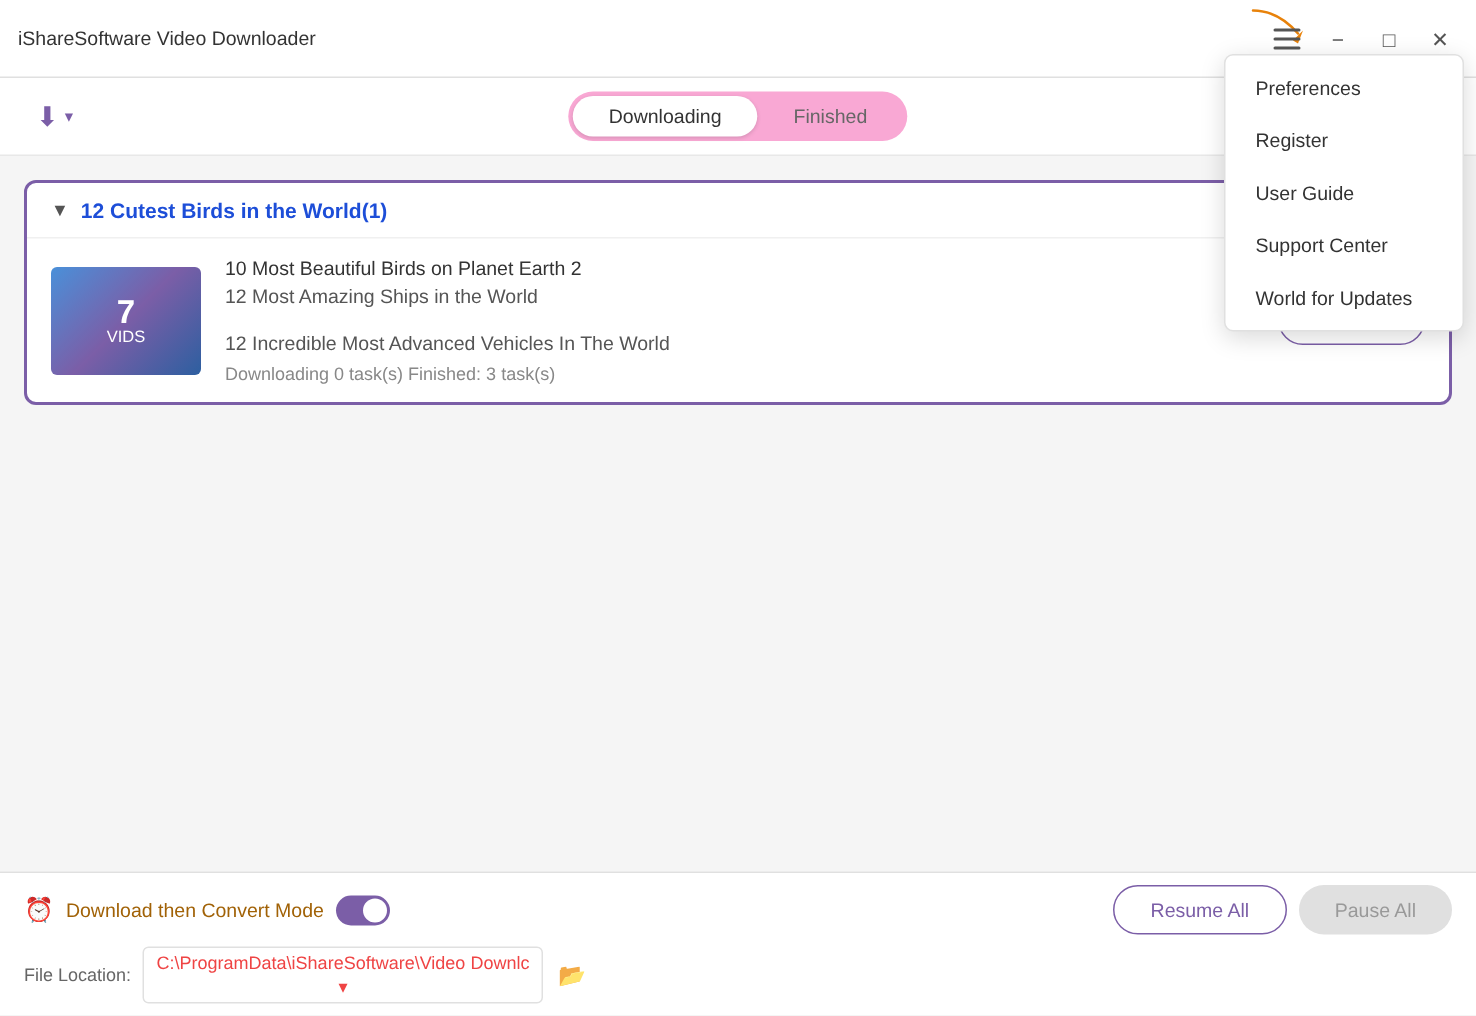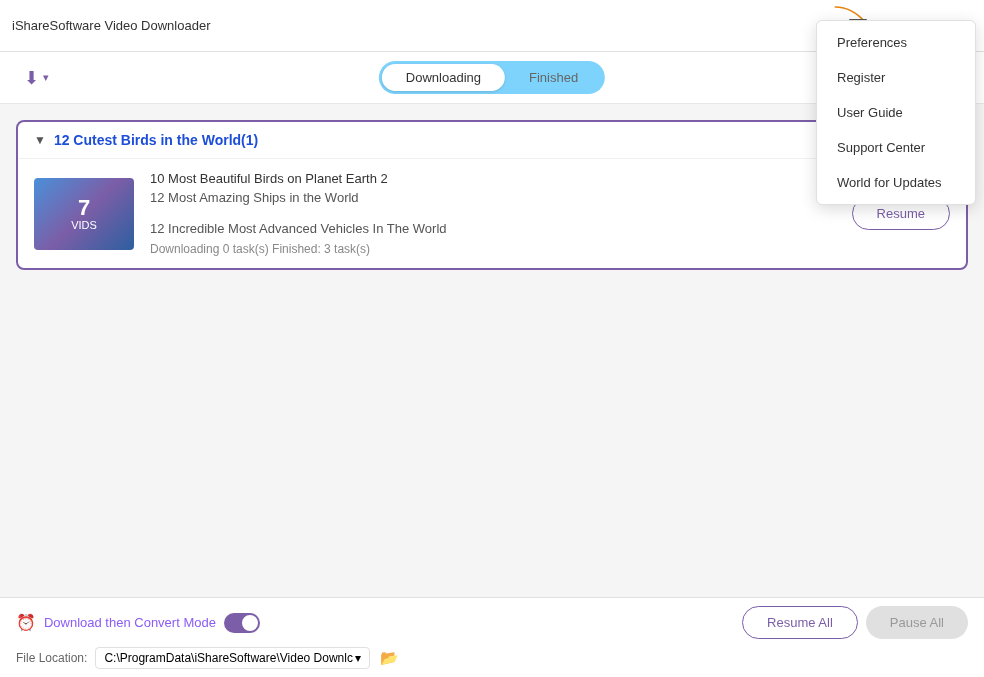--- a/index.html
+++ b/index.html
@@ -96,21 +96,21 @@
     .chevron-icon {
       font-size: 11px;
       color: #7b5ea7;
     }
 
     
     .tab-switcher {
       position: absolute;
       left: 50%;
       transform: translateX(-50%);
-      background: #7dd3fc;
+      background: #f9a8d4;
       border-radius: 20px;
       display: flex;
       padding: 3px;
     }
     .tab-item {
       padding: 6px 24px;
       border-radius: 16px;
       font-size: 13px;
       font-weight: 500;
       cursor: pointer;
@@ -268,21 +268,21 @@
       display: flex;
       align-items: center;
       gap: 8px;
     }
     .convert-icon {
       color: #7b5ea7;
       font-size: 16px;
     }
     .convert-label {
       font-size: 13px;
-      color: #8b5cf6;
+      color: #a16207;
     }
     .toggle {
       width: 36px;
       height: 20px;
       background: #7b5ea7;
       border-radius: 10px;
       position: relative;
       cursor: pointer;
     }
     .toggle-knob {
@@ -330,36 +330,37 @@
     }
     .file-path-btn {
       display: flex;
       align-items: center;
       gap: 2px;
       background: transparent;
       border: 1px solid #e0e0e0;
       border-radius: 4px;
       padding: 3px 8px;
       font-size: 12px;
-      color: #000000;
-      cursor: pointer;
+      color: #ef4444;
+      cursor: pointer;
+      flex-direction: column;
     }
     .folder-icon-btn {
       background: transparent;
       border: none;
       cursor: pointer;
       color: #7b5ea7;
       font-size: 15px;
       padding: 2px;
     }
 
     
     .dropdown-menu {
       position: absolute;
-      top: 20px;
+      top: 36px;
       right: 8px;
       background: white;
       border: 1px solid #e0e0e0;
       border-radius: 6px;
       box-shadow: 0 4px 16px rgba(0,0,0,0.15);
       z-index: 1000;
       min-width: 160px;
       padding: 4px 0;
     }
     .menu-item {

